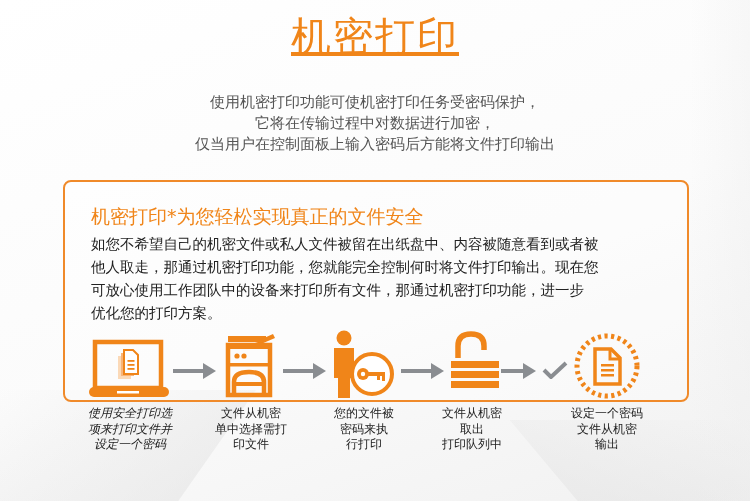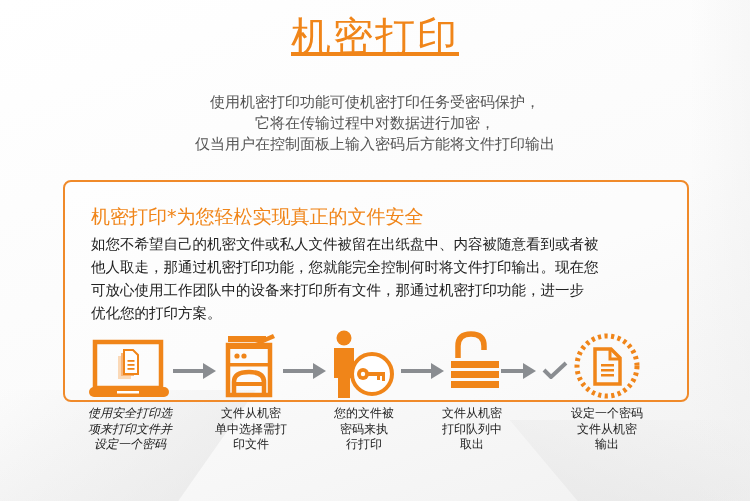--- a/index.html
+++ b/index.html
@@ -171,21 +171,21 @@
     <div>单中选择需打</div>
     <div>印文件</div>
   </div>
   <div class="step-label" style="left:244px;top:224px;">
     <div>您的文件被</div>
     <div>密码来执</div>
     <div>行打印</div>
   </div>
   <div class="step-label" style="left:352px;top:224px;">
     <div>文件从机密</div>
+    <div>取出</div>
     <div>打印队列中</div>
-    <div>取出</div>
   </div>
   <div class="step-label" style="left:487px;top:224px;">
     <div>设定一个密码</div>
     <div>文件从机密</div>
     <div>输出</div>
   </div>
 </div>
 
 </body></html>

